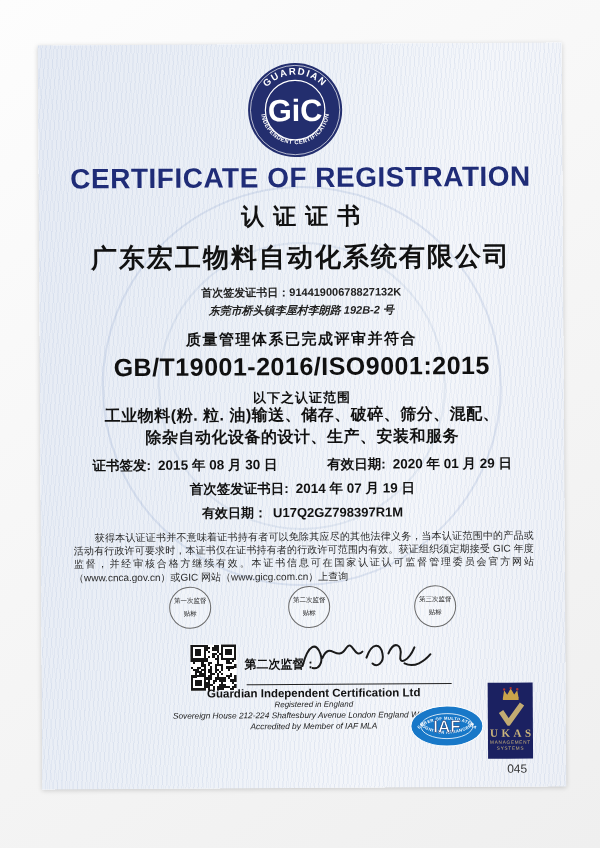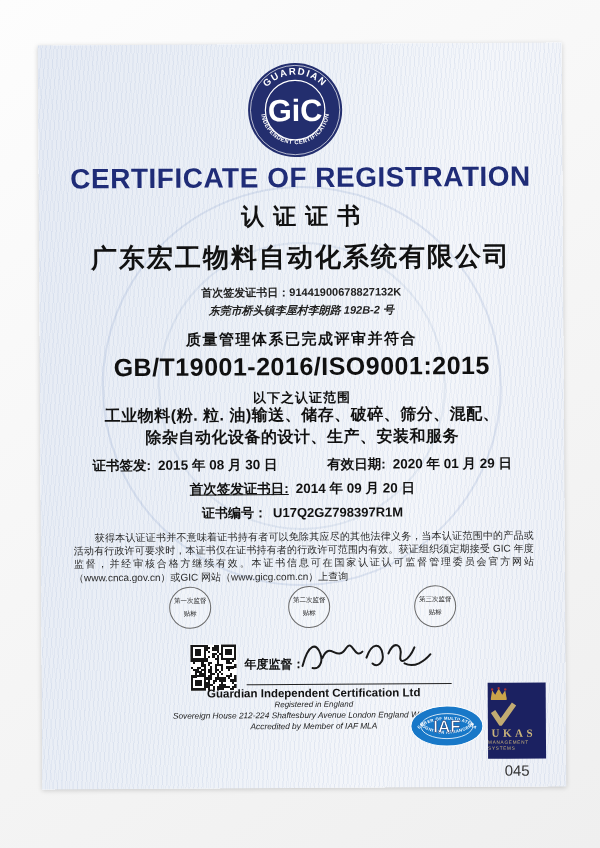--- a/index.html
+++ b/index.html
@@ -29,46 +29,46 @@
   .credit{top:241px;font-size:11px;font-weight:bold;color:#222;}
   .addr{top:259px;font-size:11px;font-weight:bold;font-style:italic;color:#222;}
   .statement{top:286px;font-size:15px;font-weight:bold;letter-spacing:1.5px;color:#111;}
   .standard{top:308px;font-size:25px;font-weight:bold;letter-spacing:0.5px;color:#101010;}
   .scope-head{top:345px;font-size:13px;font-weight:bold;letter-spacing:1px;color:#111;}
   .scope{top:360px;font-size:16px;font-weight:bold;line-height:22px;letter-spacing:0.5px;color:#111;}
   .dates-row{top:412px;font-size:13.5px;font-weight:bold;color:#111;}
   .dates-row .pair + .pair{margin-left:46px;}
   .dates-row .lbl{margin-right:7px;}
   .first-issue{top:436px;font-size:13.5px;font-weight:bold;color:#111;}
-  .first-issue .lbl{margin-right:7px;text-decoration:underline;}
+  .first-issue .lbl{margin-right:7px;}
   .certno{top:460px;font-size:13px;font-weight:bold;color:#111;}
   .certno .lbl{margin-right:6px;}
   .disclaimer{position:absolute;left:33px;width:460px;top:486px;font-size:10px;line-height:13.2px;
     text-align:justify;text-indent:21px;color:#2a2a2a;}
   .stamp{position:absolute;top:542px;width:40px;height:40px;border:1px solid #6a6a6a;border-radius:50%;
     display:flex;flex-direction:column;align-items:center;justify-content:center;gap:4px;
     font-size:6.5px;color:#222;background:rgba(255,255,255,0.25);}
   .stamp-1{left:128px;} .stamp-2{left:247px;} .stamp-3{left:373px;}
   .qr{position:absolute;left:149px;top:600px;width:46px;height:46px;}
   .sign-label{position:absolute;left:203px;top:612px;font-size:12px;font-weight:bold;color:#111;}
   .signature{position:absolute;left:255px;top:590px;width:140px;height:42px;}
   .sig-line{position:absolute;left:205px;top:640px;width:205px;border-top:1.5px solid #222;}
   .issuer{position:absolute;left:112px;top:643px;width:320px;text-align:center;}
   .issuer-name{font-size:11.5px;font-weight:bold;color:#111;}
   .issuer-reg{font-size:8px;font-style:italic;margin-top:1px;color:#222;}
   .issuer-addr{font-size:8.3px;font-style:italic;margin-top:1px;color:#222;}
   .issuer-acc{font-size:8.3px;font-style:italic;margin-top:1px;color:#222;}
   .iaf{position:absolute;left:368px;top:662px;width:74px;height:42px;}
-  .ukas{position:absolute;left:446px;top:640px;width:58px;height:76px;background:#1b2161;
-    display:flex;flex-direction:column;align-items:flex-start;padding-top:4px;box-sizing:border-box;}
+  .ukas{position:absolute;left:446px;top:640px;width:45px;height:76px;background:#1b2161;
+    display:flex;flex-direction:column;align-items:center;padding-top:4px;box-sizing:border-box;}
   .crown{width:22px;height:14px;}
   .check{width:30px;height:24px;margin-top:1px;}
   .ukas-name{font-size:11px;font-weight:bold;color:#cbb57c;letter-spacing:3.5px;text-indent:3.5px;margin-top:1px;font-family:"Liberation Serif",serif;}
   .ukas-sub{font-size:4.6px;color:#cbb57c;letter-spacing:0.8px;margin-top:1px;}
-  .ukas-number{position:absolute;left:446px;top:719px;width:58px;text-align:center;font-size:15px;color:#333;}
+  .ukas-number{position:absolute;left:446px;top:719px;width:58px;text-align:center;font-size:12px;color:#333;}
 </style>
 </head>
 <body>
 
 <div class="page">
 
   <div class="watermark"></div>
 
   <svg class="gic-logo" viewBox="0 0 100 100">
     <circle cx="50" cy="50" r="49" fill="#232e6e"></circle>
@@ -107,25 +107,25 @@
   <div class="abs dates-row">
     <span class="pair">
       <span class="lbl">证书签发:</span><span>2015 年 08 月 30 日</span>
     </span>
     <span class="pair">
       <span class="lbl">有效日期:</span><span>2020 年 01 月 29 日</span>
     </span>
   </div>
 
   <div class="abs first-issue">
-    <span class="lbl">首次签发证书日:</span><span>2014 年 09 月 20 日</span>
+    <span class="lbl">首次签发证书日:</span><span>2014 年 07 月 19 日</span>
   </div>
 
   <div class="abs certno">
-    <span class="lbl">证书编号：</span><span>U17Q2GZ798397R1M</span>
+    <span class="lbl">有效日期：</span><span>U17Q2GZ798397R1M</span>
   </div>
 
   <div class="disclaimer">获得本认证证书并不意味着证书持有者可以免除其应尽的其他法律义务，当本认证范围中的产品或活动有行政许可要求时，本证书仅在证书持有者的行政许可范围内有效。获证组织须定期接受 GIC 年度监督，并经审核合格方继续有效。本证书信息可在国家认证认可监督管理委员会官方网站（www.cnca.gov.cn）或GIC 网站（www.gicg.com.cn）上查询</div>
 
   <div class="stamp stamp-1">
     <div>第一次监督</div>
     <div>贴标</div>
   </div>
   <div class="stamp stamp-2">
     <div>第二次监督</div>
@@ -379,21 +379,21 @@
       <rect x="6" y="20" width="1" height="1" fill="#161616"></rect>
       <rect x="8" y="20" width="1" height="1" fill="#161616"></rect>
       <rect x="10" y="20" width="1" height="1" fill="#161616"></rect>
       <rect x="12" y="20" width="1" height="1" fill="#161616"></rect>
       <rect x="13" y="20" width="1" height="1" fill="#161616"></rect>
       <rect x="14" y="20" width="1" height="1" fill="#161616"></rect>
       <rect x="18" y="20" width="1" height="1" fill="#161616"></rect>
       <rect x="19" y="20" width="1" height="1" fill="#161616"></rect>
     </svg>
 
-  <div class="sign-label">年度监督：</div>
+  <div class="sign-label">第二次监督：</div>
 
   <svg class="signature" viewBox="0 0 140 42">
     <path d="M6 32 C12 10 20 8 24 20 C27 29 22 36 16 34 M26 24 C34 6 40 30 50 14 C56 5 58 26 66 18 M70 24 C76 8 84 10 86 20 C88 30 80 34 76 30 M92 20 C98 6 106 12 104 22 C102 32 112 28 118 14 M108 30 C118 35 128 28 134 21" stroke="#1a1a1a" stroke-width="2" fill="none" stroke-linecap="round"></path>
   </svg>
 
   <div class="sig-line"></div>
 
   <div class="issuer">
     <div class="issuer-name">Guardian Independent Certification Ltd</div>
     <div class="issuer-reg">Registered in England</div>

